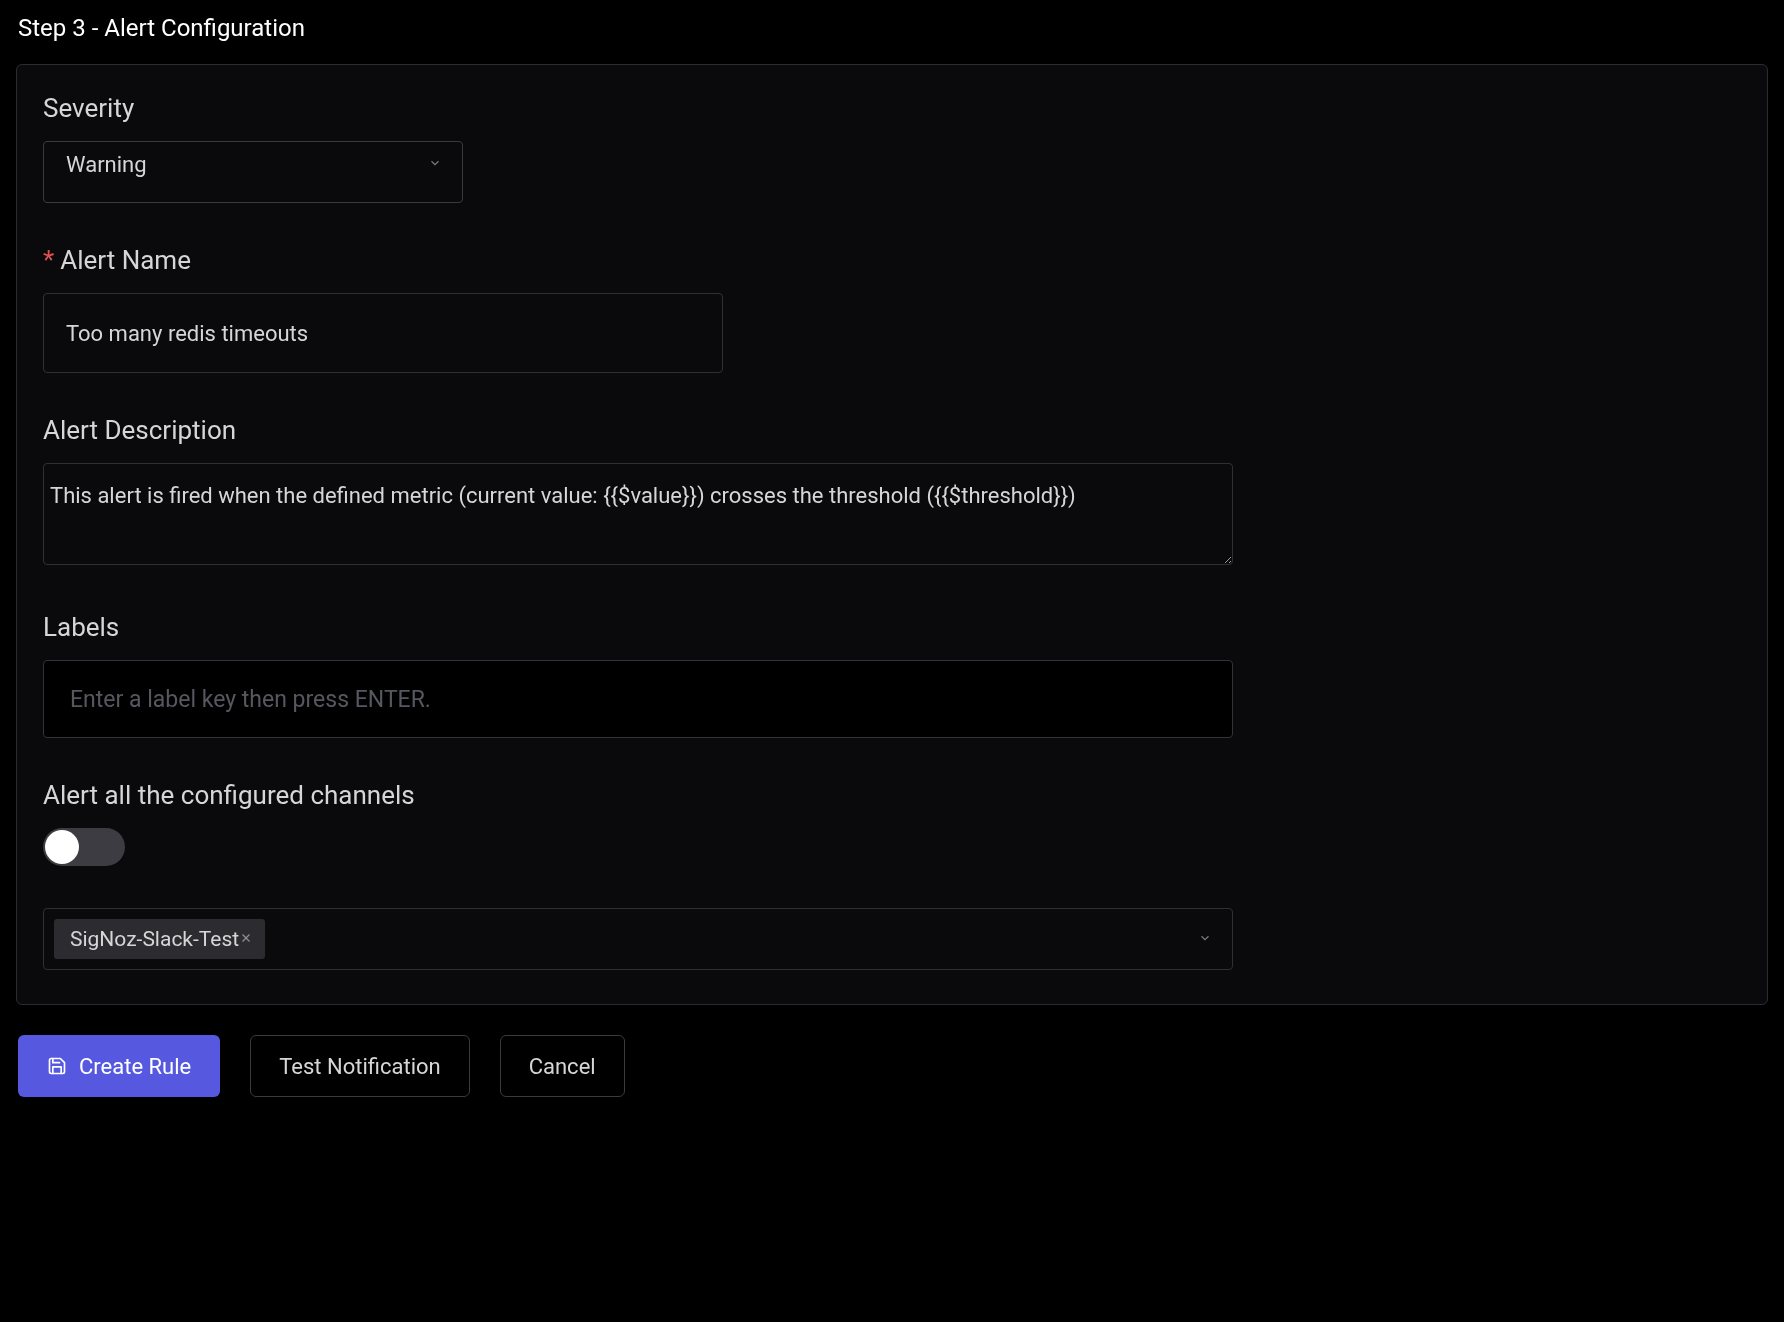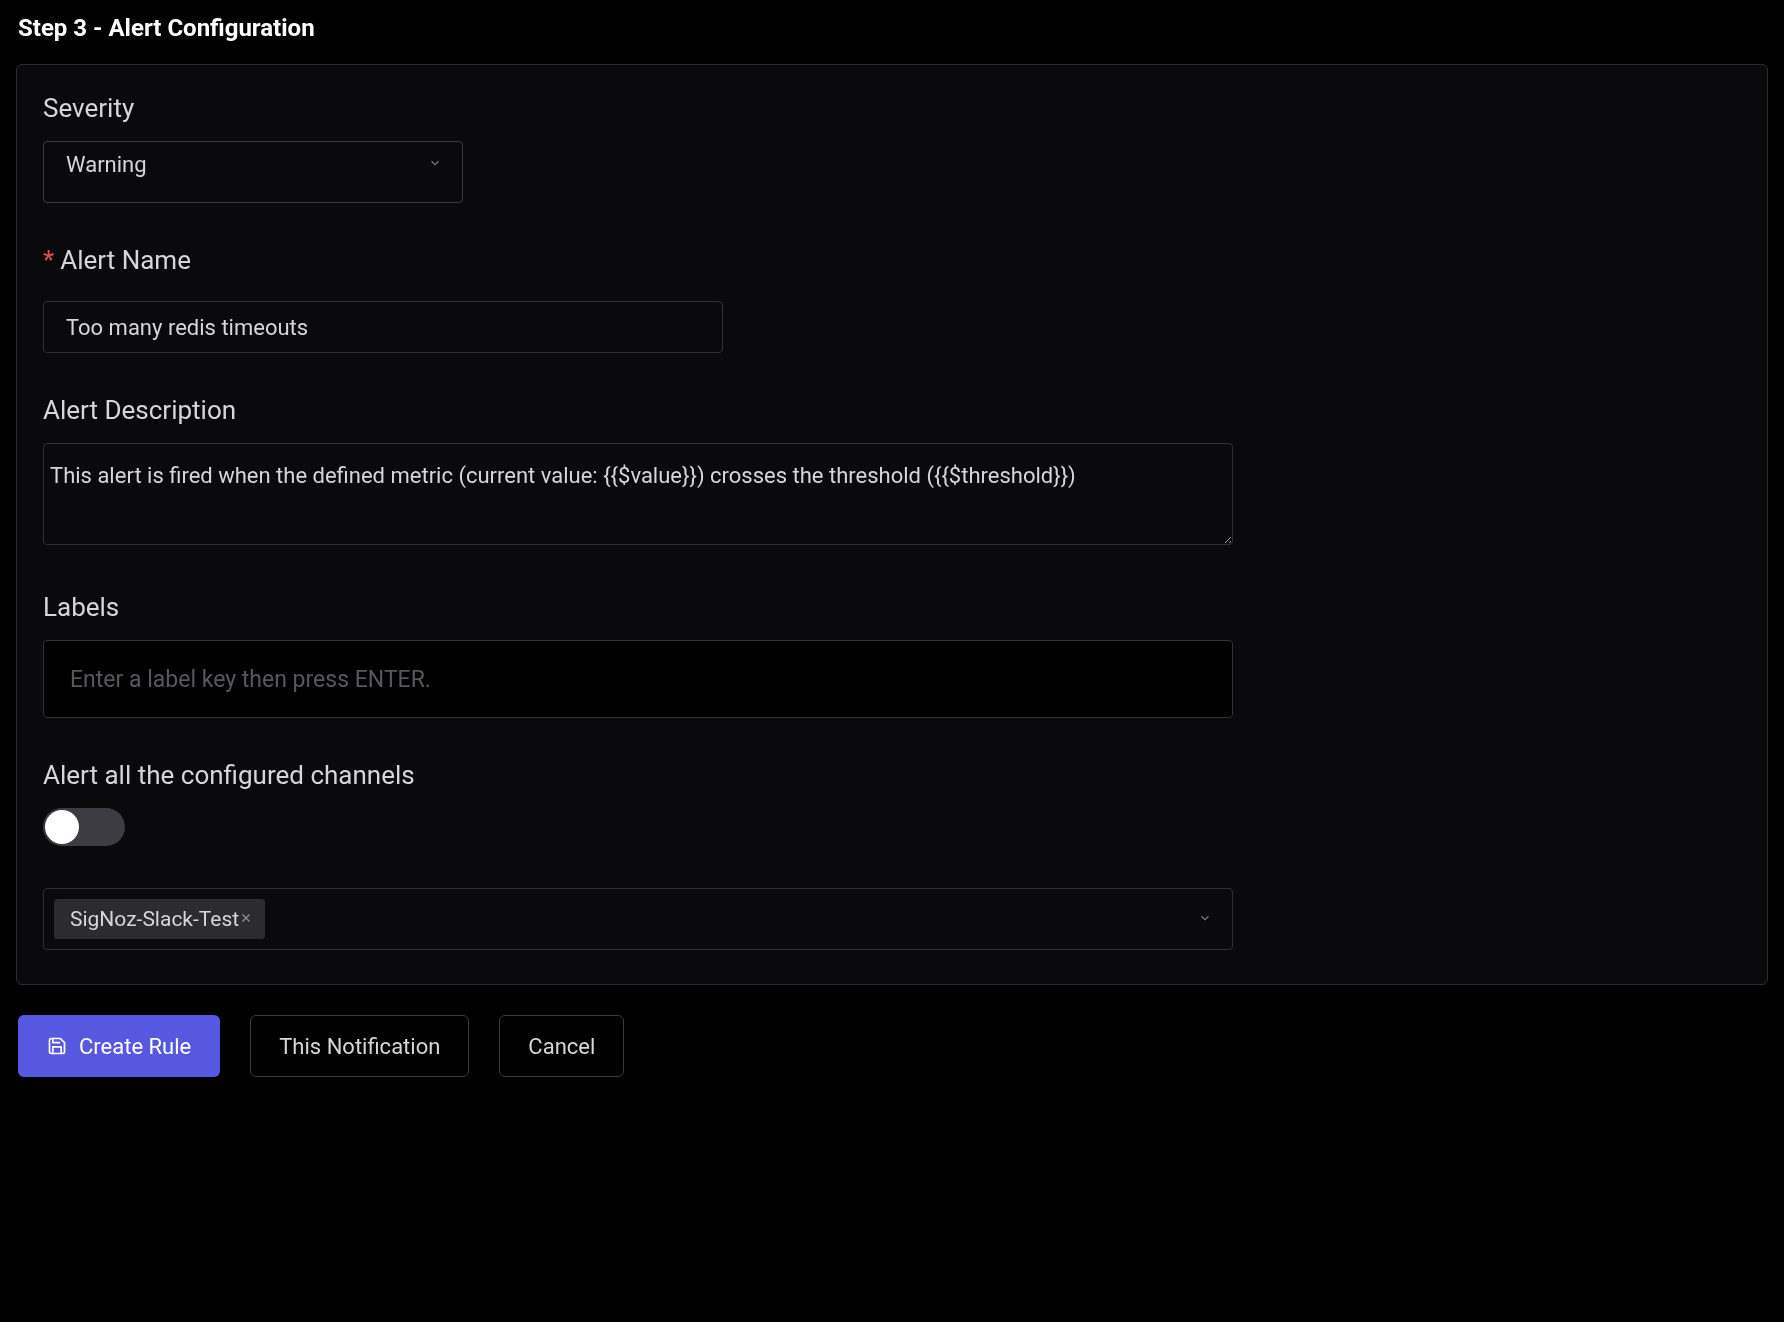--- a/index.html
+++ b/index.html
@@ -12,21 +12,21 @@
     font-size: 22px;
     width: 1784px;
     height: 1322px;
   }
   .page {
     padding: 14px 16px;
   }
   .step-title {
     color: #ffffff;
     font-size: 24px;
-    font-weight: 700;
+    font-weight: 400;
     margin-bottom: 22px;
     margin-left: 2px;
   }
   .config-panel {
     border: 1px solid #2b2b33;
     border-radius: 6px;
     padding: 28px 26px 34px 26px;
     background: #0a0a0d;
   }
   .field {
@@ -59,30 +59,29 @@
     color: #d6d6d6;
     font-size: 22px;
   }
   .chevron {
     color: #7a7a80;
     font-size: 14px;
     line-height: 1;
   }
   .text-input {
     width: 680px;
-    height: 52px;
+    height: 80px;
     border: 1px solid #2f2f35;
     border-radius: 4px;
     background: transparent;
     color: #d6d6d6;
     font-size: 22px;
     padding: 0 22px;
     outline: none;
     font-family: inherit;
-    margin-top: 8px;
   }
   .textarea {
     width: 1190px;
     height: 102px;
     border: 1px solid #2f2f35;
     border-radius: 4px;
     background: transparent;
     color: #d6d6d6;
     font-size: 22px;
     padding: 16px 6px;
@@ -256,20 +255,20 @@
       <span class="save-icon">
         <svg width="20" height="20" viewBox="0 0 24 24" fill="none" stroke="currentColor" stroke-width="2" stroke-linecap="round" stroke-linejoin="round">
           <path d="M19 21H5a2 2 0 0 1-2-2V5a2 2 0 0 1 2-2h11l5 5v11a2 2 0 0 1-2 2z"></path>
           <polyline points="17 21 17 13 7 13 7 21"></polyline>
           <polyline points="7 3 7 8 15 8"></polyline>
         </svg>
       </span>
       <span>Create Rule</span>
     </button>
     <button class="btn btn-secondary">
-      <span>This Notification</span>
+      <span>Test Notification</span>
     </button>
     <button class="btn btn-secondary">
       <span>Cancel</span>
     </button>
   </div>
 
 </div>
 
 </body></html>

